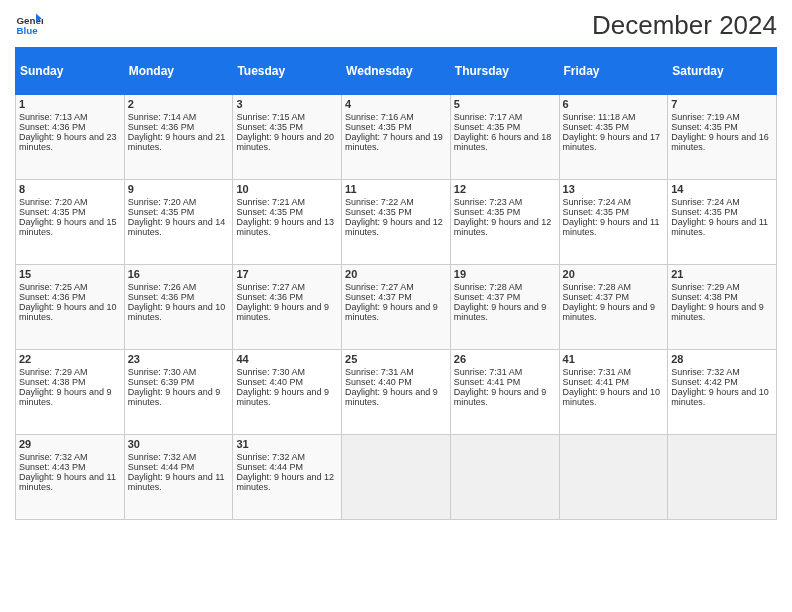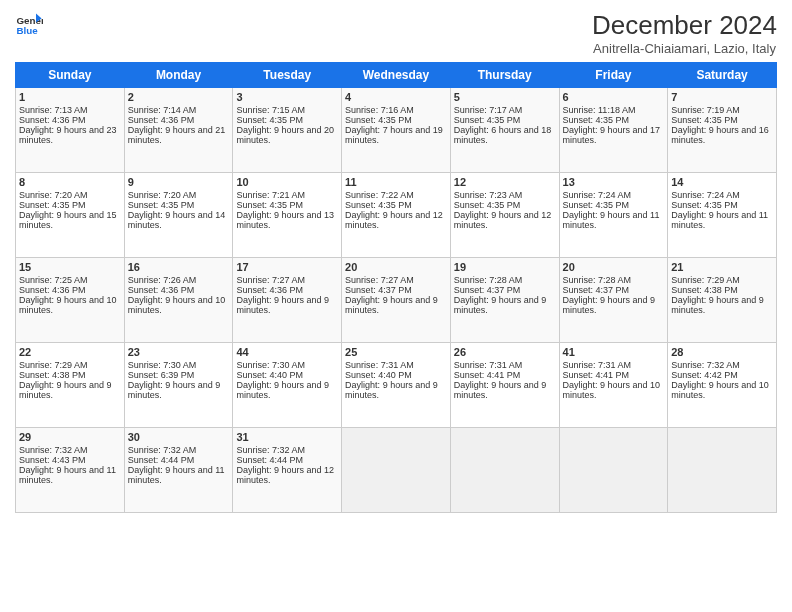--- a/index.html
+++ b/index.html
@@ -24,43 +24,43 @@
     .logo {
       display: flex;
       align-items: center;
       gap: 4px;
     }
     .logo-icon {
       width: 28px;
       height: 28px;
     }
     .title-section {
-      text-align: center;
+      text-align: left;
     }
     .main-title {
       font-size: 26px;
       font-weight: normal;
       color: #333;
     }
     .sub-title {
       font-size: 13px;
       color: #555;
     }
     table {
       width: 100%;
       border-collapse: collapse;
       table-layout: fixed;
     }
     thead th {
       background-color: #1a73e8;
       color: #fff;
       font-size: 12px;
       font-weight: bold;
-      padding: 5px 4px;
-      text-align: center;
+      padding: 16px 4px;
+      text-align: left;
       border: 1px solid #1a73e8;
     }
     tbody td {
       vertical-align: top;
       font-size: 9px;
       color: #333;
       padding: 3px 3px;
       border: 1px solid #ccc;
       height: 85px;
       background: #fff;
@@ -85,21 +85,20 @@
 <div class="header">
   <div class="logo">
     <svg class="logo-icon" viewBox="0 0 40 40">
       <text x="2" y="20" font-size="14" font-weight="bold" fill="#333">General</text>
       <text x="2" y="34" font-size="14" font-weight="bold" fill="#1a73e8">Blue</text>
       <polygon points="30,5 38,12 30,18" fill="#1a73e8"></polygon>
     </svg>
   </div>
   <div class="title-section">
     <div class="main-title">December 2024</div>
-    <div class="sub-title">Anitrella-Chiaiamari, Lazio, Italy</div>
   </div>
 </div>
 
 <table>
   <thead>
     <tr id="header-row">
           <th>Sunday</th>
           <th>Monday</th>
           <th>Tuesday</th>
           <th>Wednesday</th>

